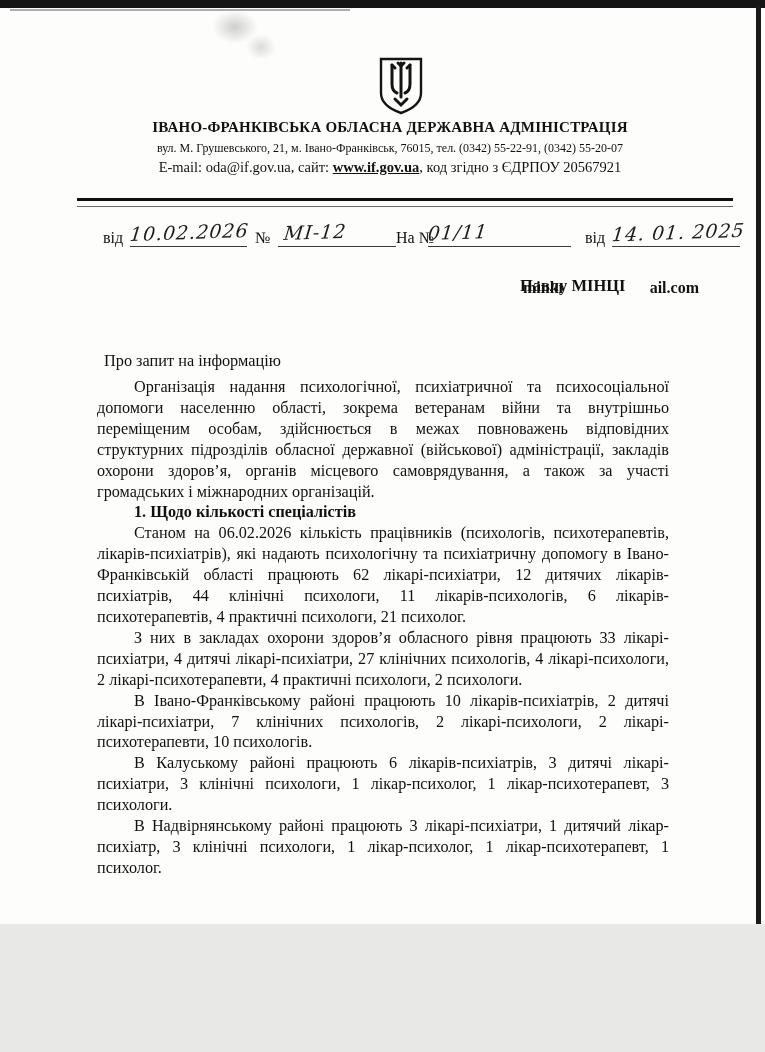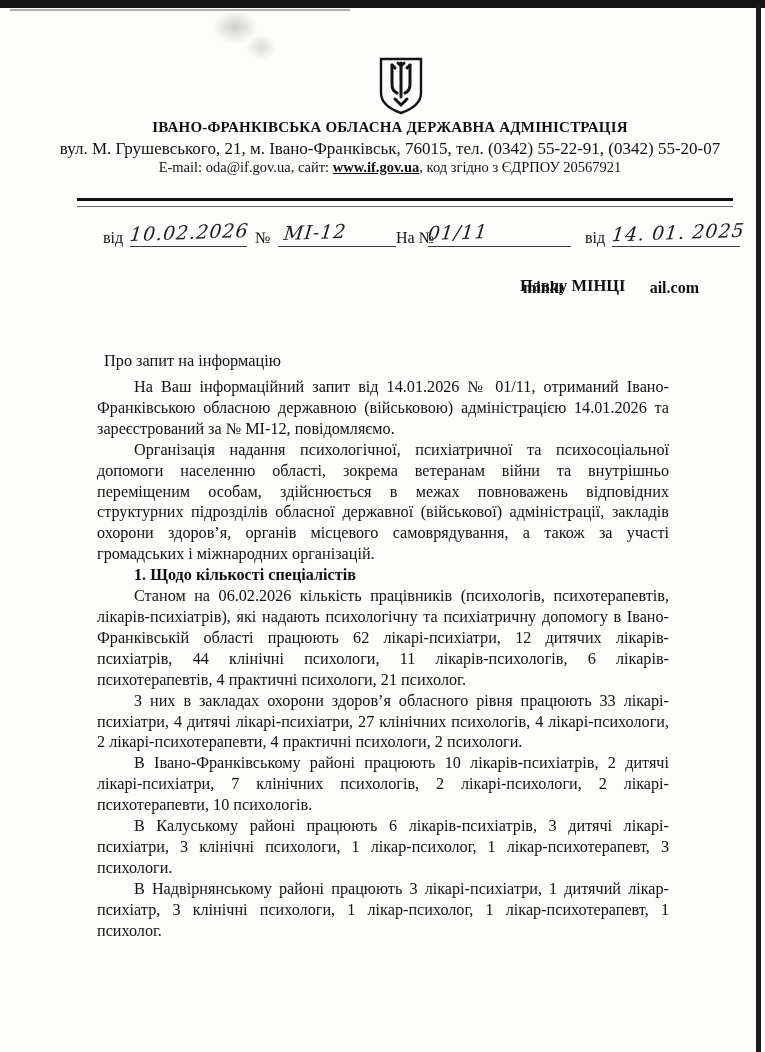--- a/index.html
+++ b/index.html
@@ -1,35 +1,35 @@
 <!DOCTYPE html>
 <html lang="uk"><head>
 <meta charset="utf-8">
 <style>
   html,body{margin:0;padding:0;background:#e8e8e6;}
   .page{
-    position:relative;width:765px;height:1052px;margin:0 auto;
+    position:relative;width:765px;height:924px;margin:0 auto;
     background:#fdfdfb;overflow:hidden;
     font-family:"Liberation Serif","DejaVu Serif",serif;color:#111;
   }
   
   .scan-top{position:absolute;top:0;left:0;width:765px;height:8px;background:#151515;}
   .scan-top-thin{position:absolute;top:9px;left:10px;width:340px;height:2px;background:#8a8a8a;opacity:.7;}
   .scan-right{position:absolute;top:6px;left:756px;width:5px;height:1046px;background:#1b1b1b;}
   .stain1{position:absolute;top:10px;left:212px;width:46px;height:34px;border-radius:50%;
     background:radial-gradient(ellipse at center,rgba(120,120,120,.35),rgba(120,120,120,0) 70%);}
   .stain2{position:absolute;top:34px;left:246px;width:30px;height:26px;border-radius:50%;
     background:radial-gradient(ellipse at center,rgba(130,130,130,.28),rgba(130,130,130,0) 70%);}
 
   
   .emblem{position:absolute;top:57px;left:379px;width:44px;height:58px;}
   .letterhead{position:absolute;top:118px;left:30px;width:720px;text-align:center;}
   .org1{font-weight:bold;font-size:15px;letter-spacing:.2px;line-height:19px;}
   .org2{font-weight:bold;font-size:18.5px;letter-spacing:.2px;line-height:23px;}
-  .addr{font-size:17px;line-height:19px;margin-top:2px;}
+  .addr{font-size:12px;line-height:19px;margin-top:2px;}
   .mail{font-size:14.5px;line-height:18px;}
   .mail .site{text-decoration:underline;font-weight:bold;}
   .rule{position:absolute;top:198px;left:77px;width:656px;height:5px;
     border-top:3px solid #101010;border-bottom:1px solid #6a6a6a;}
 
   
   .ref-label{position:absolute;font-size:16px;white-space:nowrap;}
   .hw-line{position:absolute;border-bottom:1.6px solid #3a3a3a;height:24px;white-space:nowrap;}
   .hw{font-family:"DejaVu Serif","Liberation Serif",serif;font-style:italic;
     font-size:19px;color:#1d1d1d;display:inline-block;transform:rotate(-2deg) skewX(-8deg);
@@ -87,21 +87,20 @@
 
   <div class="addr-name">Павлу МІНЦІ</div>
   <div class="addr-mail">
     <span>minkı</span>
     <span>ail.com</span>
   </div>
 
   <div class="subject">Про запит на інформацію</div>
 
   <div class="docbody">
-    <p>На Ваш інформаційний запит від 14.01.2026 № 01/11, отриманий Івано-Франківською обласною державною (військовою) адміністрацією 14.01.2026 та зареєстрований за № МІ-12, повідомляємо.</p>
     <p>Організація надання психологічної, психіатричної та психосоціальної допомоги населенню області, зокрема ветеранам війни та внутрішньо переміщеним особам, здійснюється в межах повноважень відповідних структурних підрозділів обласної державної (військової) адміністрації, закладів охорони здоров’я, органів місцевого самоврядування, а також за участі громадських і міжнародних організацій.</p>
     <p class="sec-h">1. Щодо кількості спеціалістів</p>
     <p>Станом на 06.02.2026 кількість працівників (психологів, психотерапевтів, лікарів-психіатрів), які надають психологічну та психіатричну допомогу в Івано-Франківській області працюють 62 лікарі-психіатри, 12 дитячих лікарів-психіатрів, 44 клінічні психологи, 11 лікарів-психологів, 6 лікарів-психотерапевтів, 4 практичні психологи, 21 психолог.</p>
     <p>З них в закладах охорони здоров’я обласного рівня працюють 33 лікарі-психіатри, 4 дитячі лікарі-психіатри, 27 клінічних психологів, 4 лікарі-психологи, 2 лікарі-психотерапевти, 4 практичні психологи, 2 психологи.</p>
     <p>В Івано-Франківському районі працюють 10 лікарів-психіатрів, 2 дитячі лікарі-психіатри, 7 клінічних психологів, 2 лікарі-психологи, 2 лікарі-психотерапевти, 10 психологів.</p>
     <p>В Калуському районі працюють 6 лікарів-психіатрів, 3 дитячі лікарі-психіатри, 3 клінічні психологи, 1 лікар-психолог, 1 лікар-психотерапевт, 3 психологи.</p>
     <p>В Надвірнянському районі працюють 3 лікарі-психіатри, 1 дитячий лікар-психіатр, 3 клінічні психологи, 1 лікар-психолог, 1 лікар-психотерапевт, 1 психолог.</p>
   </div>
 
 </div>

